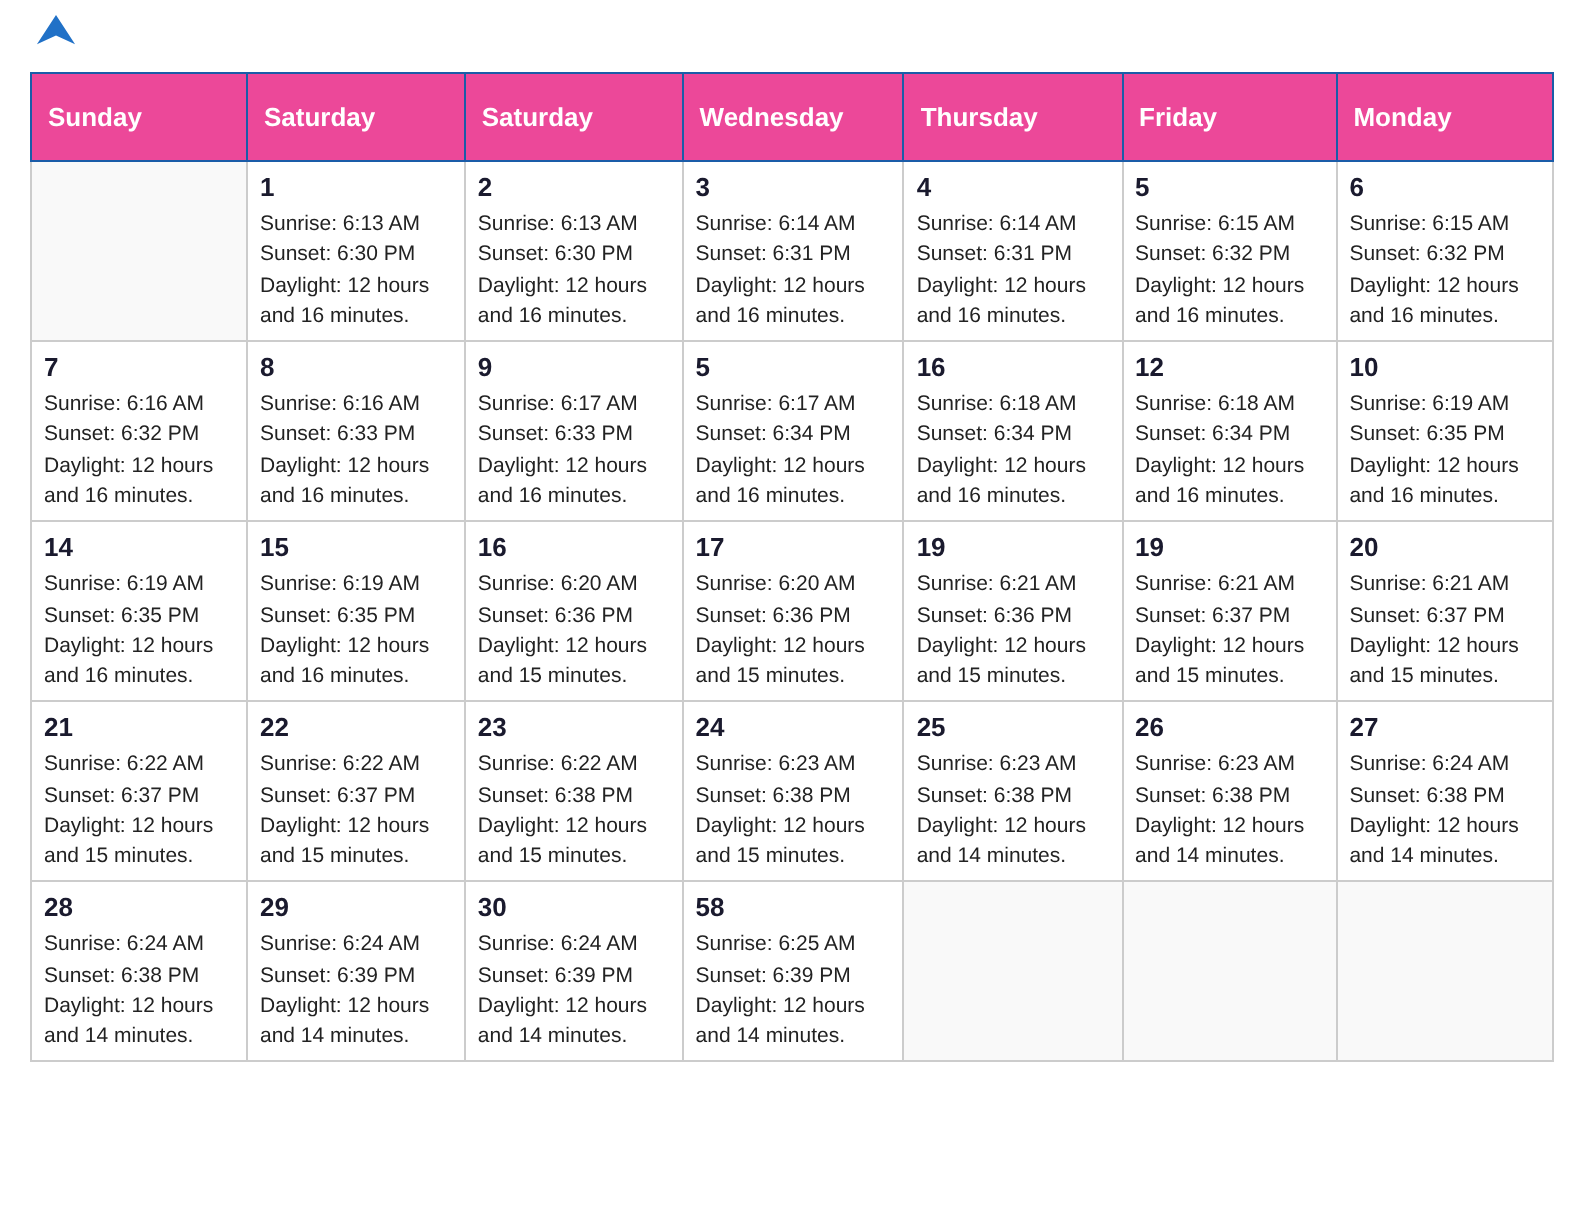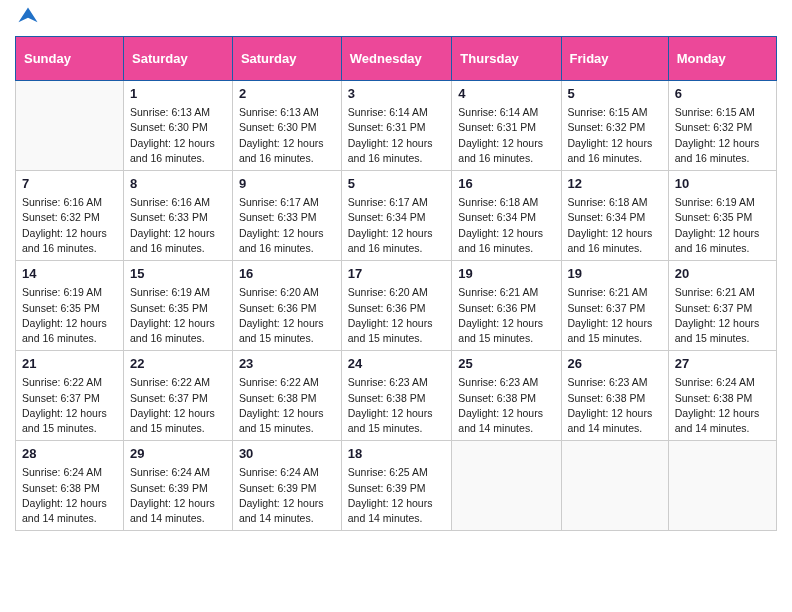--- a/index.html
+++ b/index.html
@@ -253,21 +253,21 @@
           </td>
           <td>
             <span class="day-num">29</span>
             <div class="day-info">Sunrise: 6:24 AM<br>Sunset: 6:39 PM<br>Daylight: 12 hours<br>and 14 minutes.</div>
           </td>
           <td>
             <span class="day-num">30</span>
             <div class="day-info">Sunrise: 6:24 AM<br>Sunset: 6:39 PM<br>Daylight: 12 hours<br>and 14 minutes.</div>
           </td>
           <td>
-            <span class="day-num">18</span>
+            <span class="day-num">58</span>
             <div class="day-info">Sunrise: 6:25 AM<br>Sunset: 6:39 PM<br>Daylight: 12 hours<br>and 14 minutes.</div>
           </td>
           <td class="empty"></td>
           <td class="empty"></td>
           <td class="empty"></td>
         </tr>
       </tbody>
   </table>
 </div>
 

